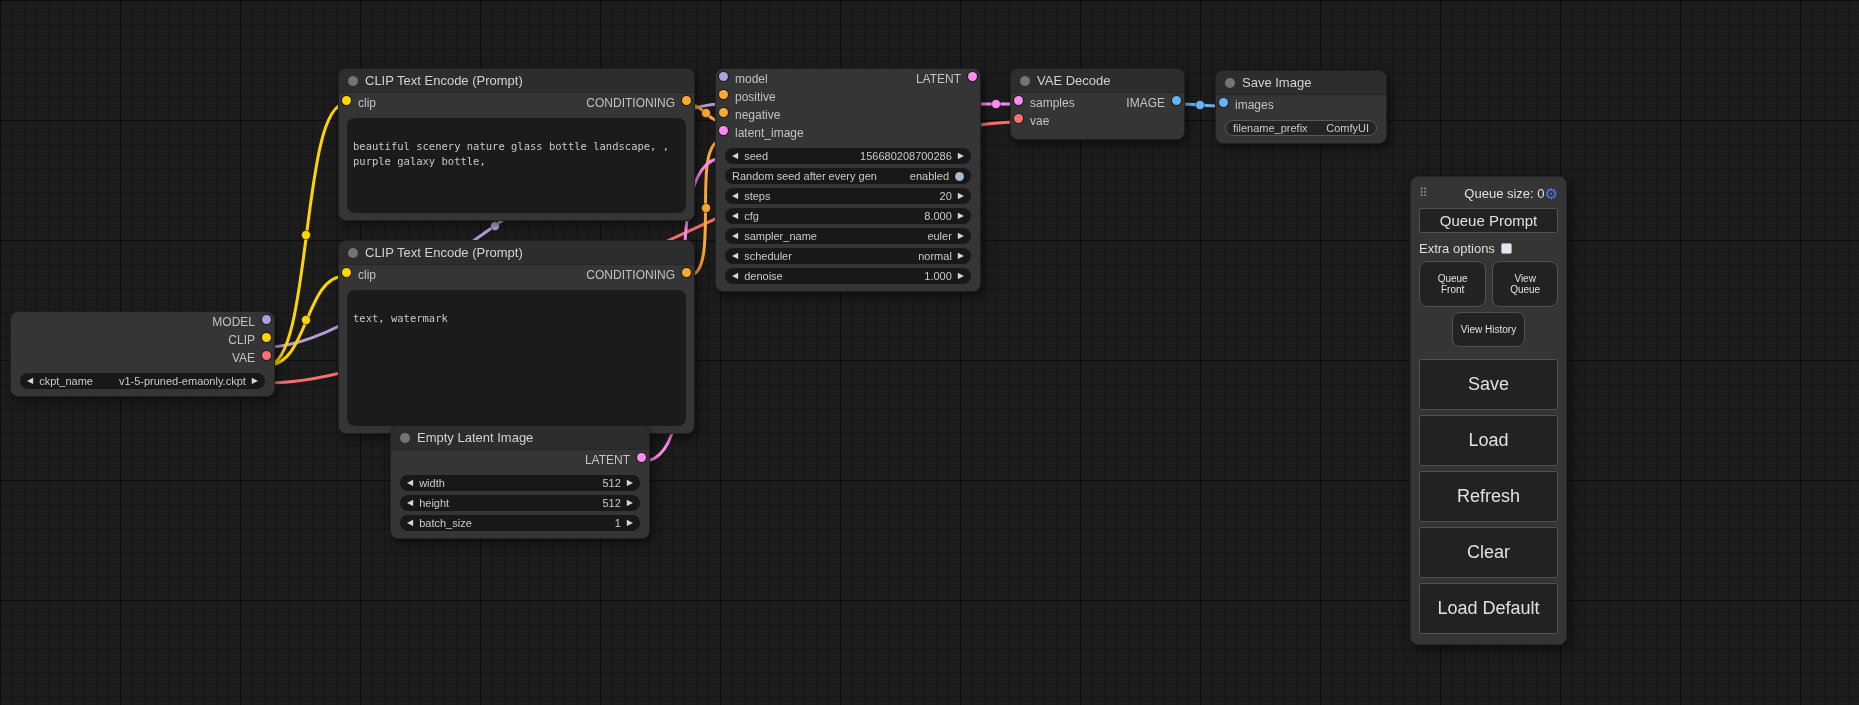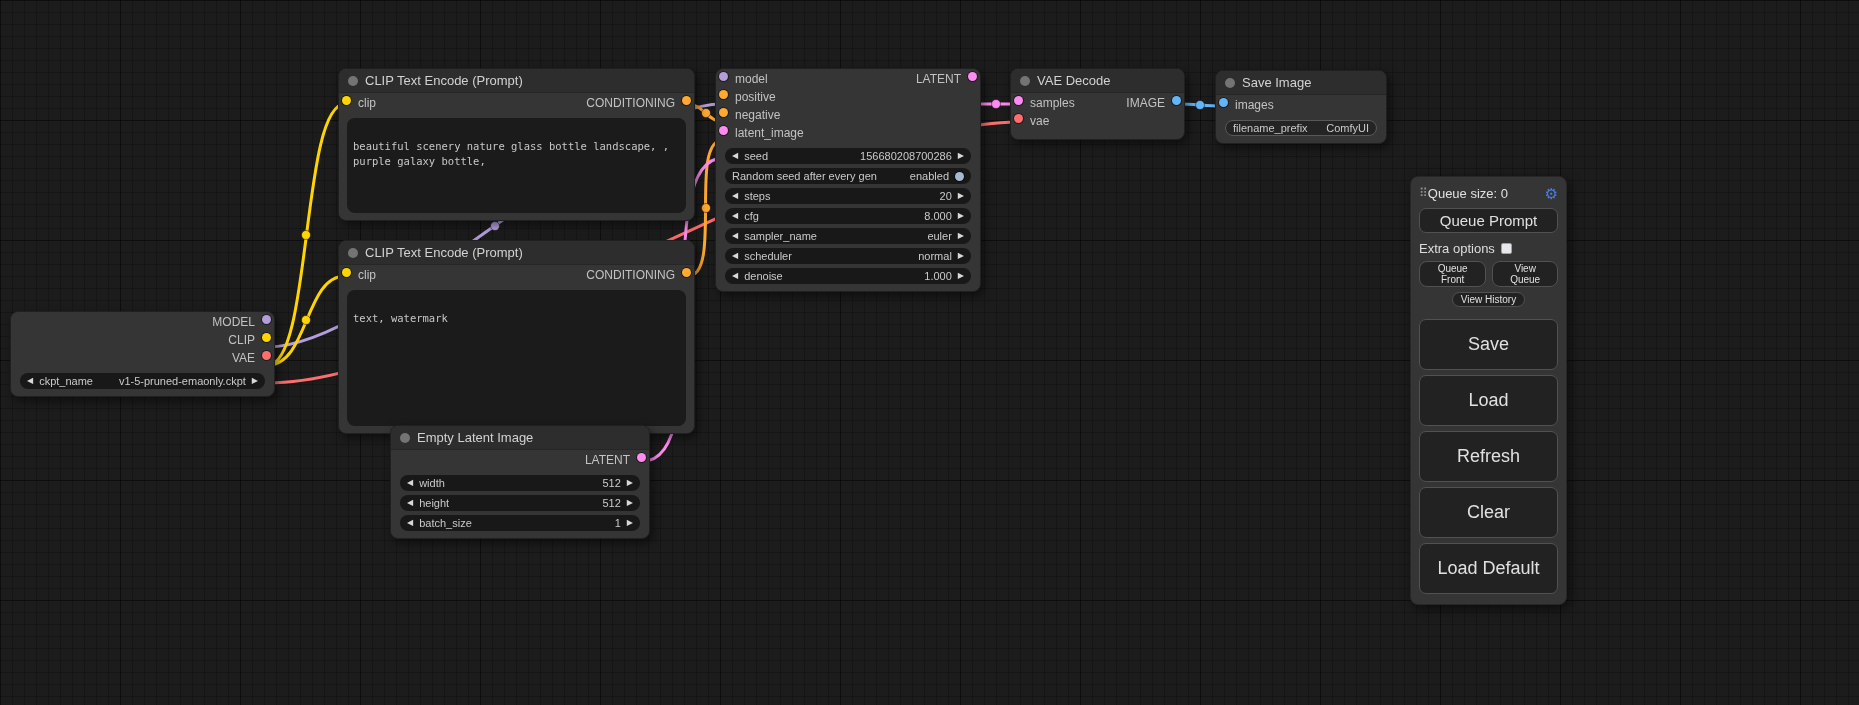--- a/index.html
+++ b/index.html
@@ -35,31 +35,31 @@
     font-family:"DejaVu Sans Mono",monospace;font-size:10.5px;line-height:1.45;color:#c8c8c8;
     white-space:pre-wrap;overflow:hidden}
   .tarea.pos{height:95px}
   .tarea.neg{height:136px}
 
   #queue{position:absolute;left:1410px;top:176px;width:157px;background:#353535;
     border:1px solid #272727;border-radius:8px;box-shadow:3px 4px 12px rgba(0,0,0,.55);
     padding:6px 8px 10px;color:#ddd}
   .qhead{display:flex;align-items:center;height:20px}
   .qdrag{color:#8d8d8d;font-size:12px}
-  .qsize{flex:1;text-align:left;font-size:13px;color:#e0e0e0}
+  .qsize{flex:1;text-align:right;font-size:13px;color:#e0e0e0}
   .qgear{font-size:15px;line-height:1}
-  .qbtn{display:block;width:100%;background:#222;border:1px solid #515151;border-radius:7px;
+  .qbtn{display:block;width:100%;background:#222;border:1px solid #515151;border-radius:2px;
     color:#e0e0e0;text-align:center;font-family:"Liberation Sans",sans-serif;cursor:pointer}
   .qprompt{font-size:15px;padding:3px 0;margin-top:5px}
   .qbig{font-size:18px;padding:14px 0;margin-top:5px}
   .qfirst{margin-top:12px}
   .qxrow{display:flex;align-items:center;justify-content:flex-start;gap:6px;margin-top:8px;font-size:13px}
   .qcheck{width:11px;height:11px;background:#e6e8ec;border:1px solid #9aa2ad;border-radius:2px}
   .qsmallrow{display:flex;gap:6px;margin-top:5px;justify-content:center}
-  .qbtn.qsmall{width:auto;font-size:10px;padding:1px 8px;border-radius:8px}
+  .qbtn.qsmall{width:auto;font-size:10px;padding:11px 8px;border-radius:8px}
 </style>
 </head>
 <body>
 
 <div id="canvas">
 
   <svg class="wires" width="1859" height="705" viewBox="0 0 1859 705">
     <path class="wire" d="M 268 347 C 382 347, 608 104, 722 104" stroke="#B39DDB"></path>
     <path class="wire" d="M 268 365 C 312 365, 301 104, 345 104" stroke="#FFD500"></path>
     <path class="wire" d="M 268 365 C 308 365, 305 276, 345 276" stroke="#FFD500"></path>

